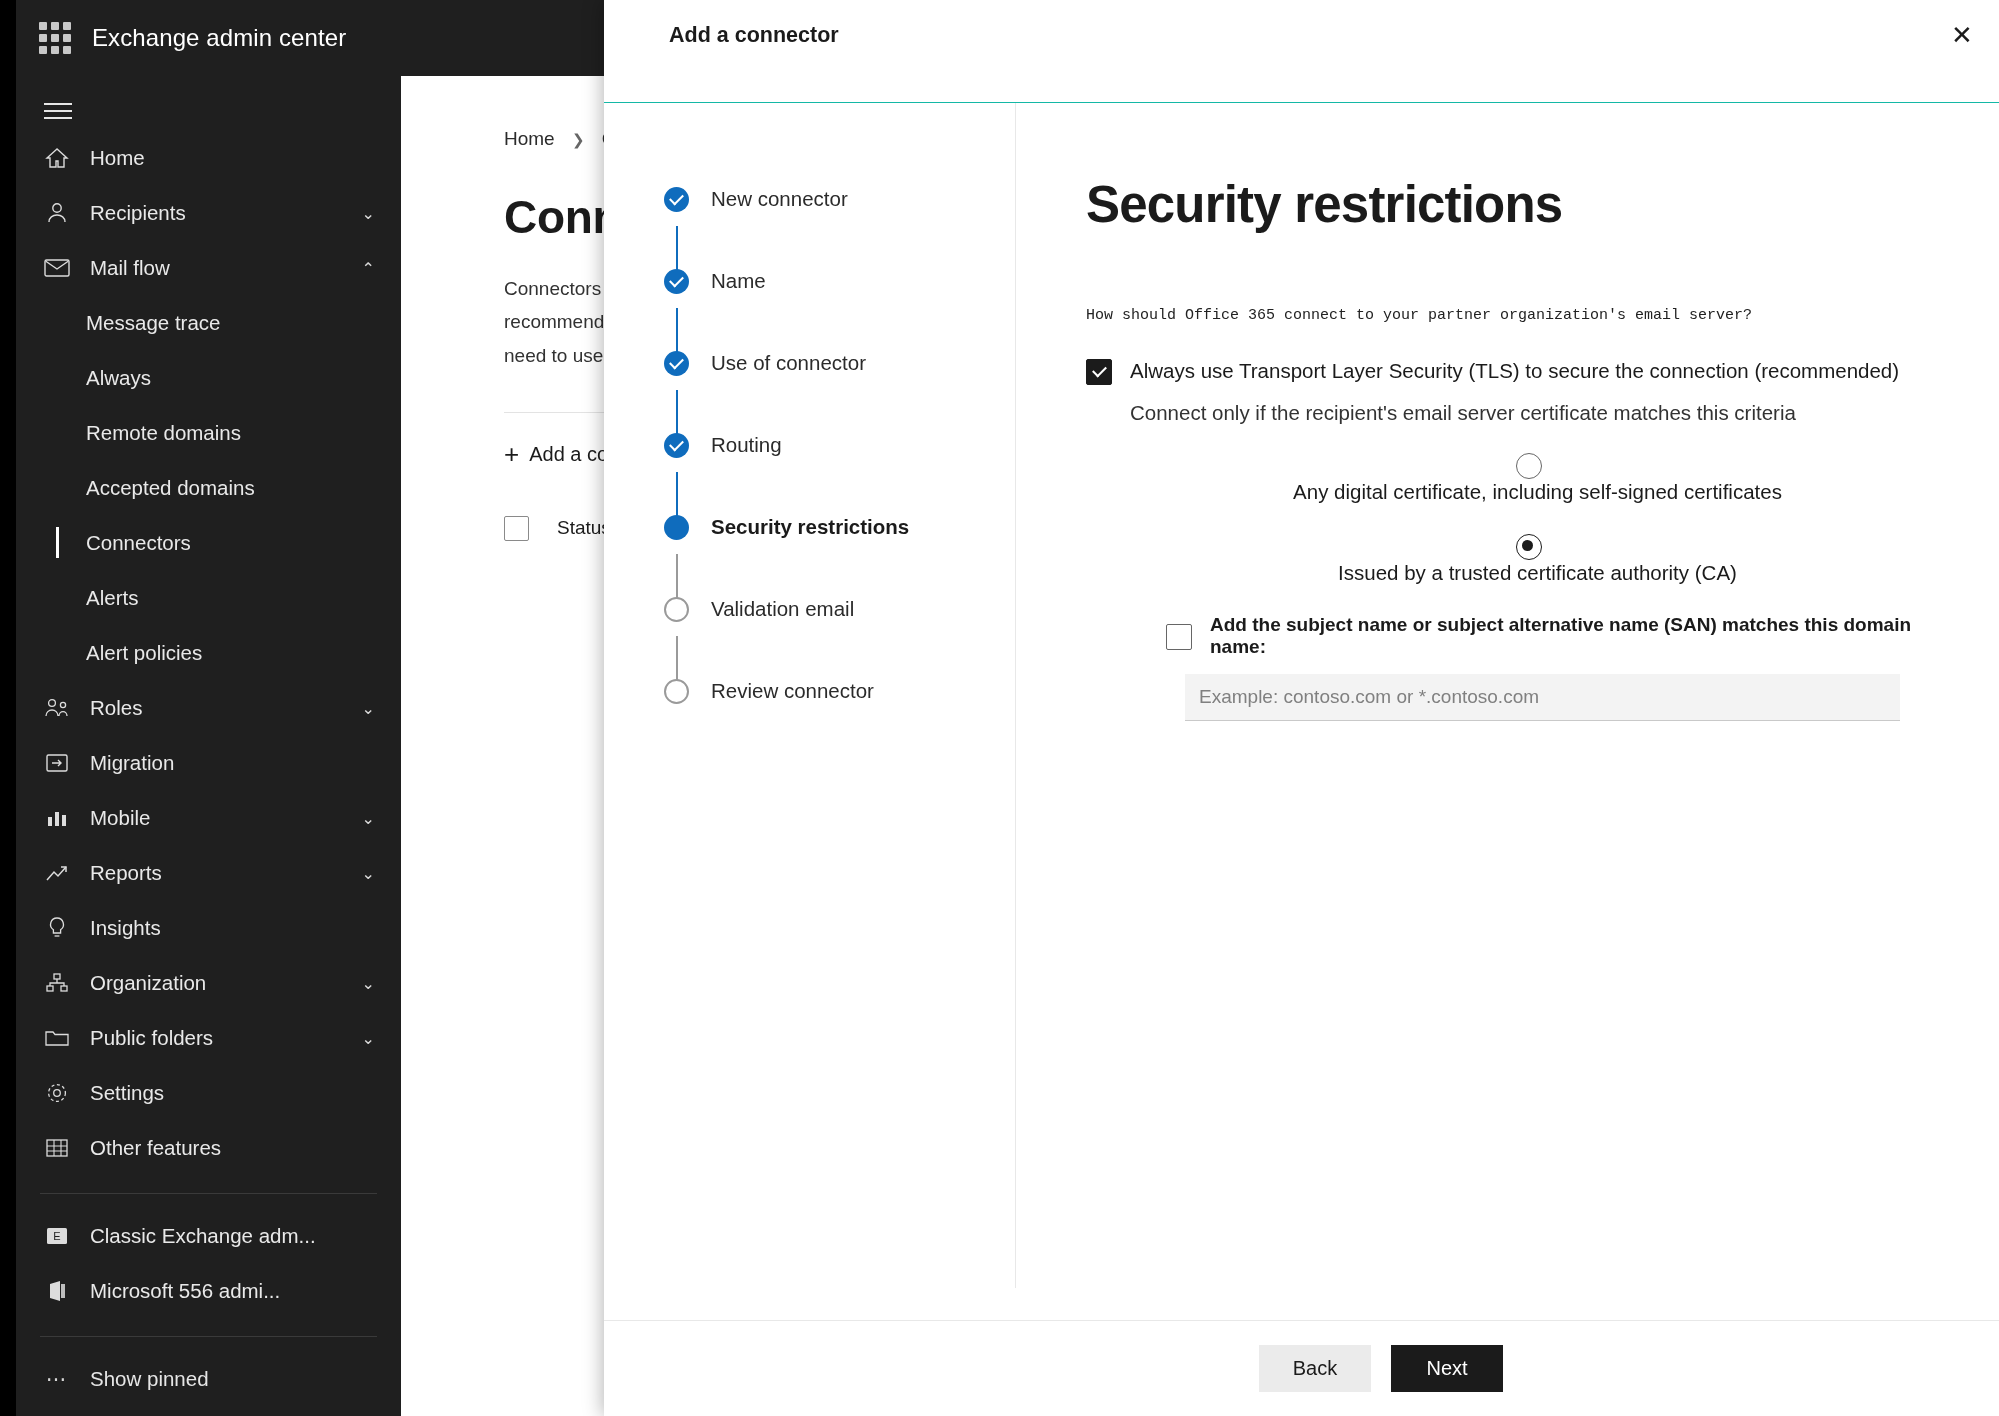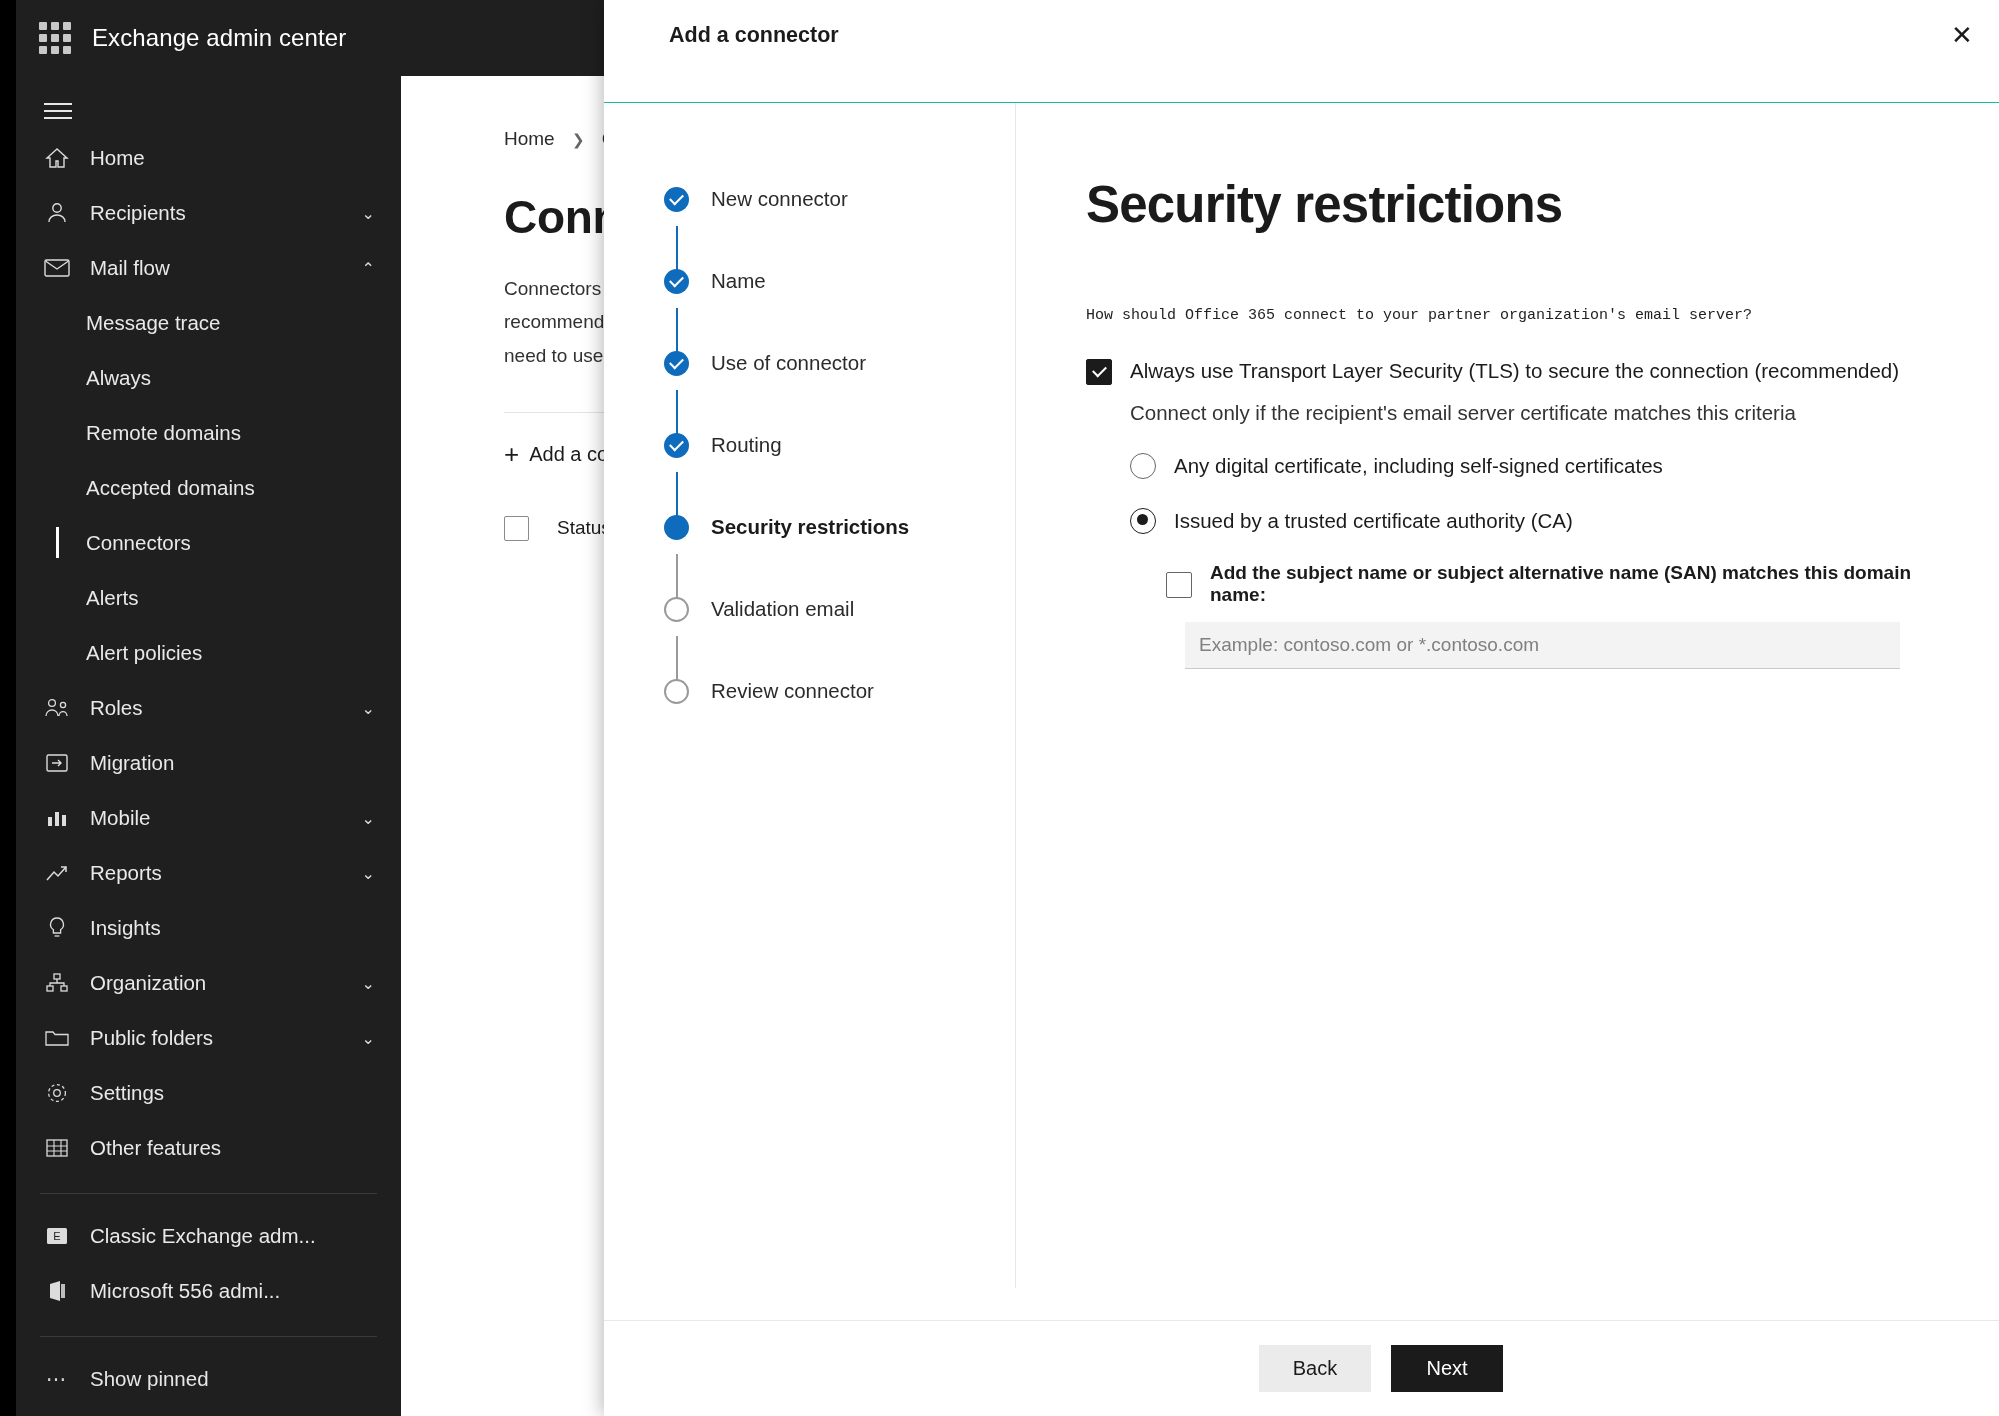--- a/index.html
+++ b/index.html
@@ -271,20 +271,21 @@
     transform: rotate(-45deg);
   }
   .opt-label { font-size: 20.5px; color: #1b1b1b; line-height: 1.3; }
   .sub-note {
     margin: 16px 0 0 44px;
     font-size: 20.5px; color: #333;
   }
   .radio-row {
     display: flex; align-items: center;
     margin: 28px 0 0 44px;
+    flex-direction: column;
   }
   .radio {
     width: 26px; height: 26px;
     border-radius: 50%;
     border: 1.8px solid #666;
     flex: 0 0 26px;
     margin-right: 18px;
     background: #fff;
     position: relative;
   }

